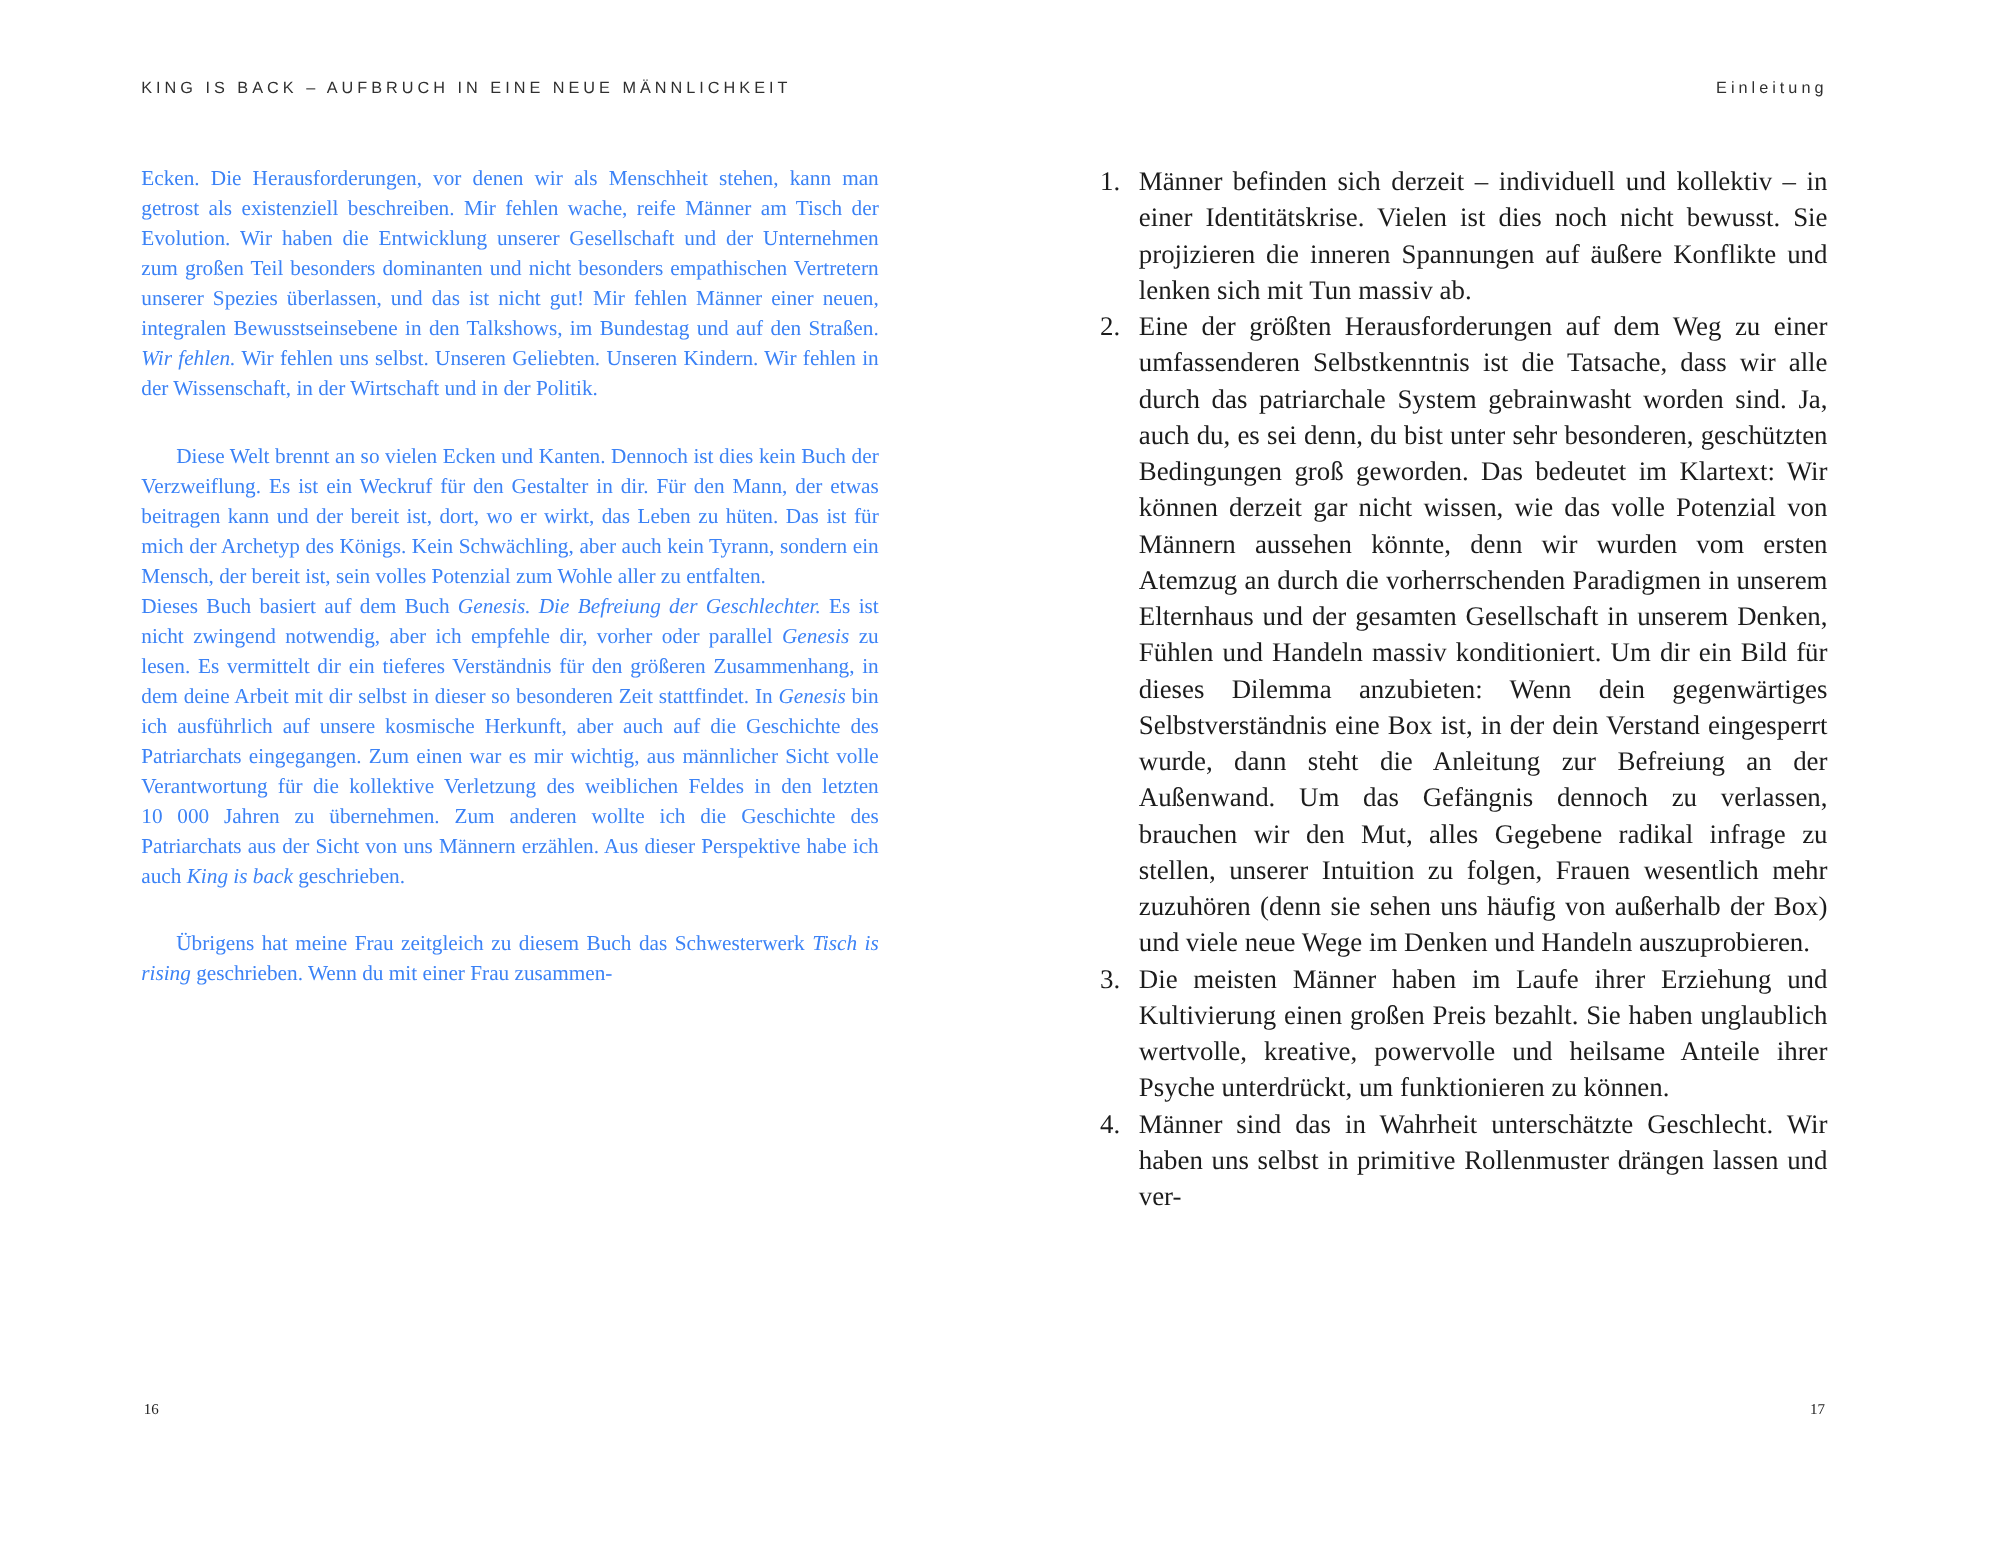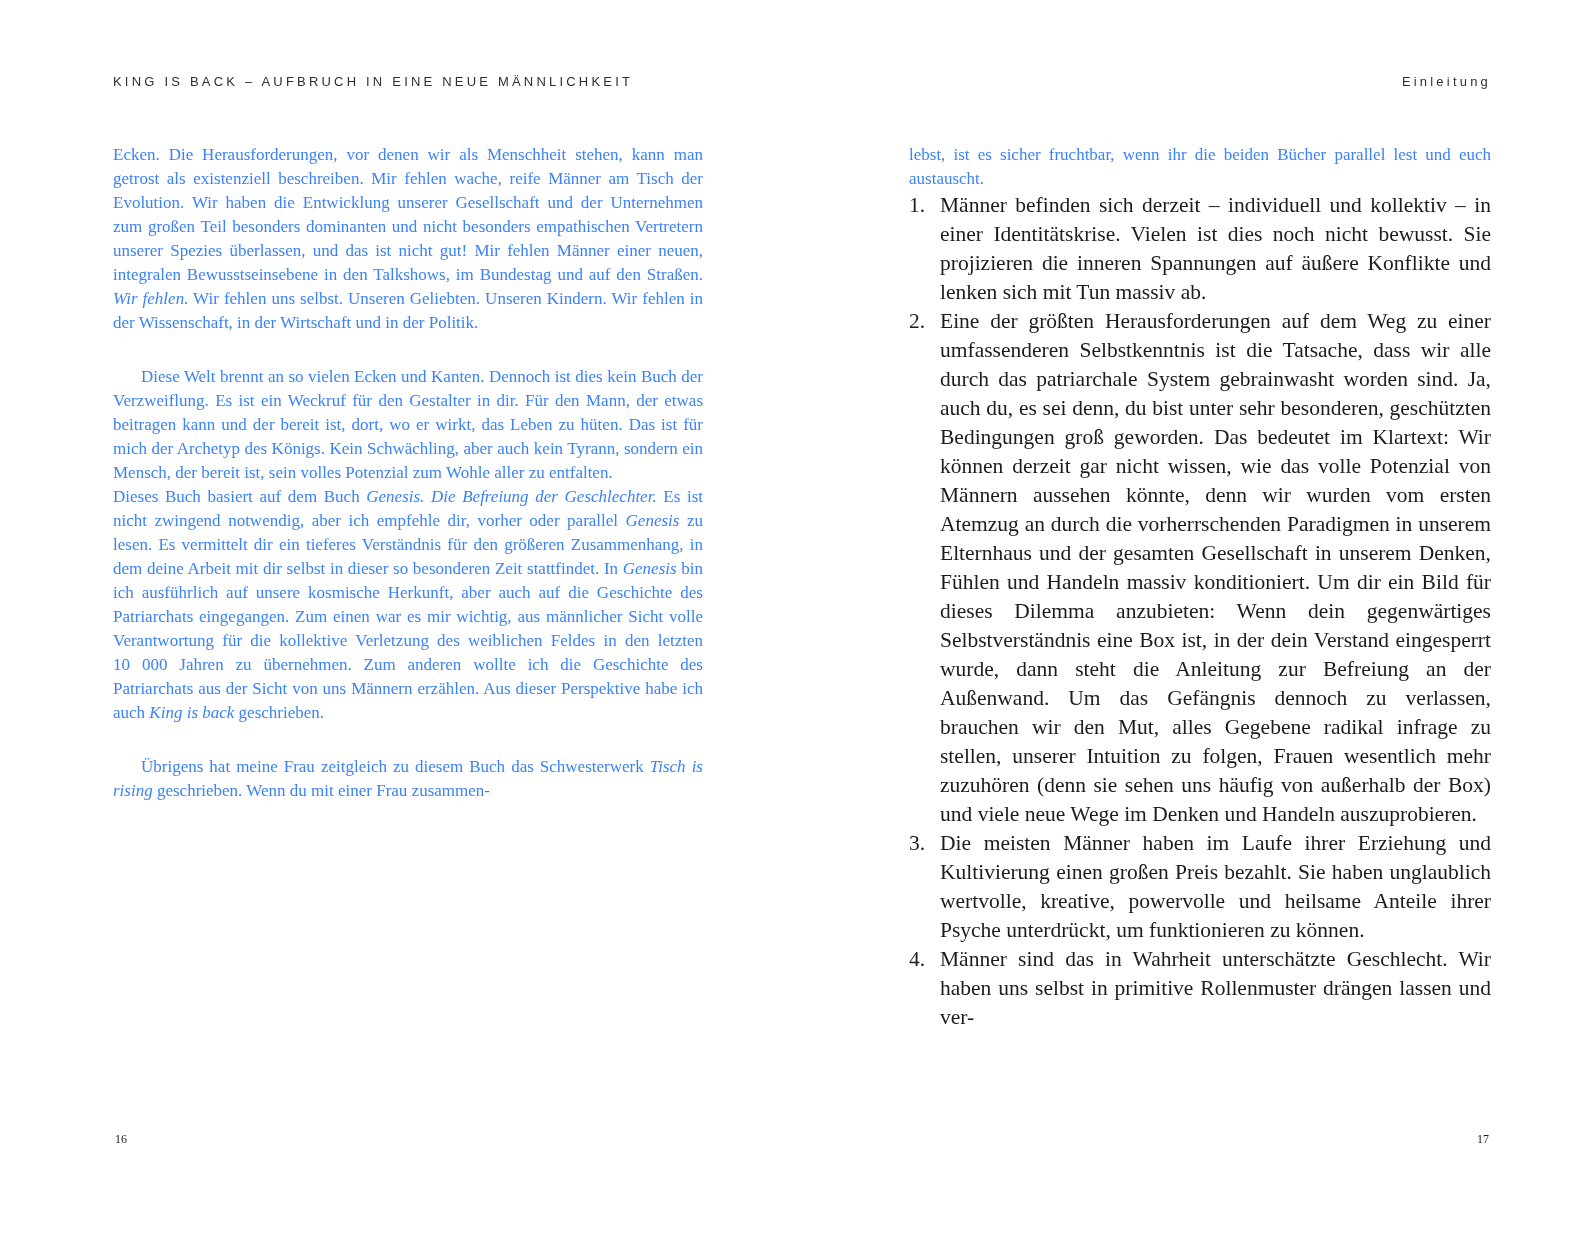--- a/index.html
+++ b/index.html
@@ -5,23 +5,23 @@
   html, body { margin: 0; padding: 0; }
   body {
     width: 1594px; height: 1240px;
     background: #ffffff;
     color: #1c1c1c;
     font-family: "Liberation Serif", serif;
     overflow: hidden;
   }
   .spread { position: relative; width: 1594px; height: 1240px; }
 
-  .page { position: absolute; top: 12px; height: 1212px; }
+  .page { position: absolute; top: 0; height: 1212px; }
   .page-left  { left: 113px; width: 590px; }
-  .page-right { left: 880px; width: 582px; margin-left: 29px; }
+  .page-right { left: 880px; width: 582px; }
 
   .running-head {
     position: absolute; top: 62px;
     font-family: "Liberation Sans", sans-serif;
     font-size: 13px;
     font-weight: 400;
     letter-spacing: 3.2px;
     color: #2f2f2f;
     white-space: nowrap;
   }
@@ -91,21 +91,20 @@
       <p class="para indent"><span>Übrigens hat meine Frau zeitgleich zu diesem Buch das Schwesterwerk </span><em>Tisch is rising</em><span> geschrieben. Wenn du mit einer Frau zusammen-</span></p>
     </div>
 
     <div class="page-number pn-left">16</div>
   </section>
 
   <section class="page page-right">
     <div class="running-head rh-right">Einleitung</div>
 
     <div class="body-text">
-      <p class="para"><span>lebst, ist es sicher fruchtbar, wenn ihr die beiden Bücher parallel lest und euch austauscht.</span></p>
 
 
 
       <ol class="thesis-list">
         <li>
           <span class="num">1.</span>
           <span><span>Männer befinden sich derzeit – individuell und kollektiv – in einer Identitätskrise. Vielen ist dies noch nicht bewusst. Sie projizieren die inneren Spannungen auf äußere Konflikte und lenken sich mit Tun massiv ab.</span></span>
         </li>
         <li>
           <span class="num">2.</span>

